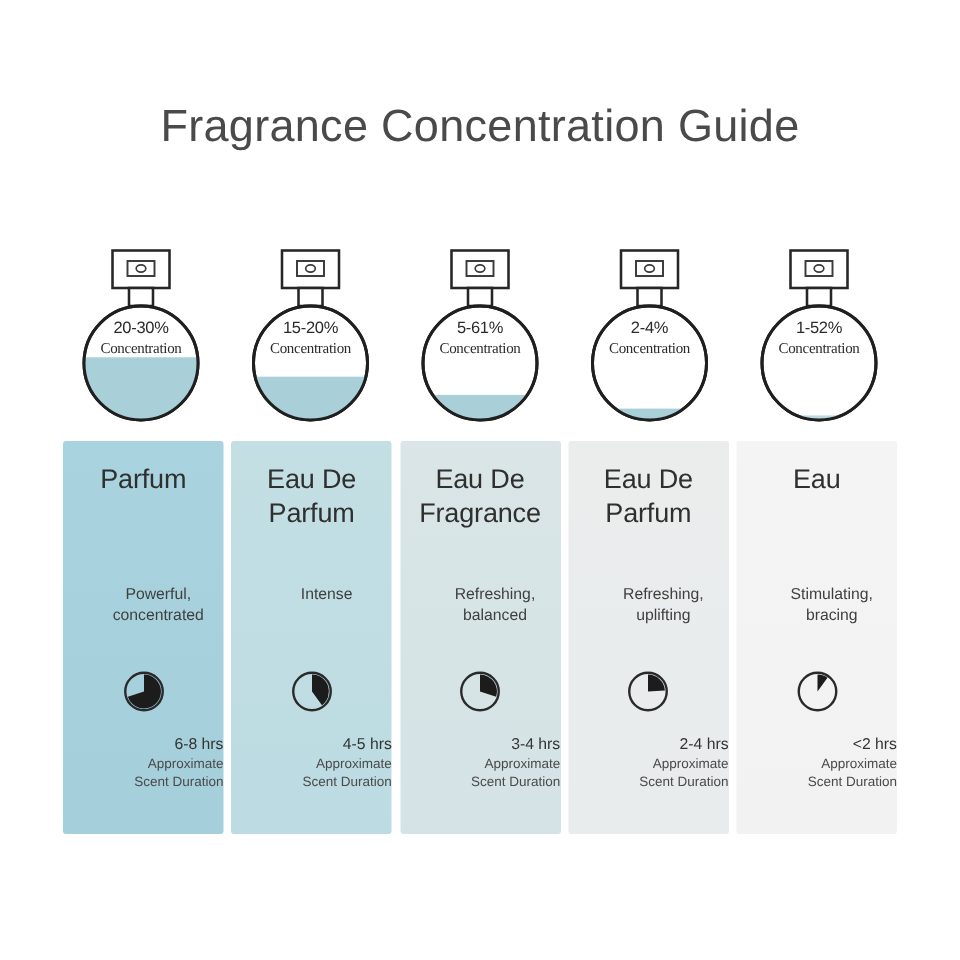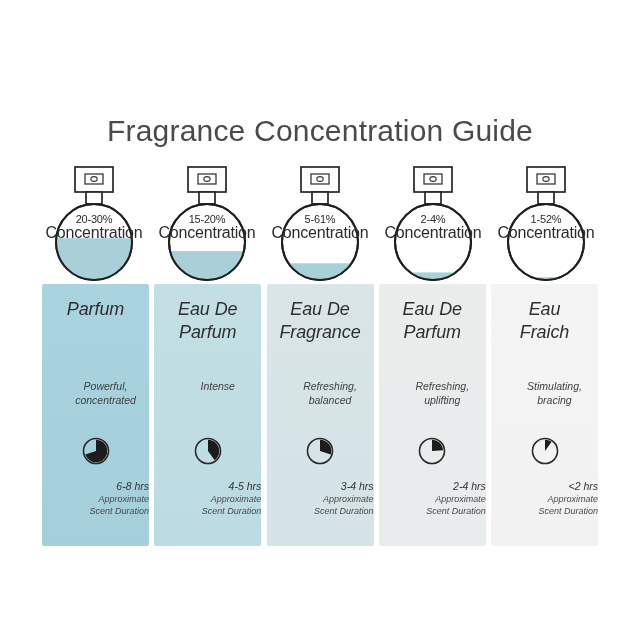--- a/index.html
+++ b/index.html
@@ -28,21 +28,20 @@
     position: absolute;
     left: 0;
     top: 68px;
     width: 640px;
     text-align: center;
     font-size: 30px;
     font-weight: 400;
     letter-spacing: 0.2px;
     color: #4a4a4a;
     font-family: "Liberation Sans", sans-serif;
-    margin-top: 46px;
   }
 
   
   .bottles {
     position: absolute;
     left: 42px;
     top: 158px;
     width: 556px;
     height: 126px;
     display: flex;
@@ -52,26 +51,25 @@
     position: relative;
     width: 104px;
     height: 126px;
   }
   .bottle svg { display: block; }
 
   
   .cards {
     position: absolute;
     left: 42px;
-    top: 284px;
+    top: 294px;
     width: 556px;
     height: 262px;
     display: flex;
     justify-content: space-between;
-    font-style: italic;
   }
   .card {
     position: relative;
     width: 107px;
     height: 262px;
     border-radius: 2px;
     display: flex;
     flex-direction: column;
     align-items: center;
     box-sizing: border-box;
@@ -130,24 +128,25 @@
     left: 0;
     pointer-events: none;
   }
   .bl-pct {
     font-size: 11px;
     line-height: 14px;
     color: #2b2b2b;
     letter-spacing: -0.2px;
   }
   .bl-word {
-    font-size: 16px;
+    font-size: 10px;
     line-height: 13px;
     color: #2b2b2b;
     letter-spacing: -0.2px;
+    font-family: Liberation Serif, serif;
   }
 </style>
 </head>
 <body>
 
 <div class="canvas">
 
   <div class="title">Fragrance Concentration Guide</div>
 
   <div class="bottles" id="bottle-row">
@@ -367,21 +366,20 @@
         </div>
         <div class="duration">
           <div class="dur-hrs">2-4 hrs</div>
           <div class="dur-sub">Approximate</div>
           <div class="dur-sub">Scent Duration</div>
         </div>
       </div>
       <div class="card" style="background: linear-gradient(rgb(244, 244, 244), rgb(242, 242, 242));">
         <div class="card-title">
           <div>Eau</div>
-          <div>Fraich</div>
         </div>
         <div class="card-desc">
           <div>Stimulating,</div>
           <div>bracing</div>
         </div>
         <div class="clock-wrap">
           <svg width="30" height="30" viewBox="0 0 30 30" xmlns="http://www.w3.org/2000/svg">
             <circle cx="15" cy="15" r="12.5" fill="none" stroke="#2a2a2a" stroke-width="1.6"></circle>
             <path d="M 15 15 L 15 3.6999999999999993 A 11.3 11.3 0 0 1 21.641973350904948 5.858107963563093 Z" fill="#1c1c1c"></path>
           </svg>

